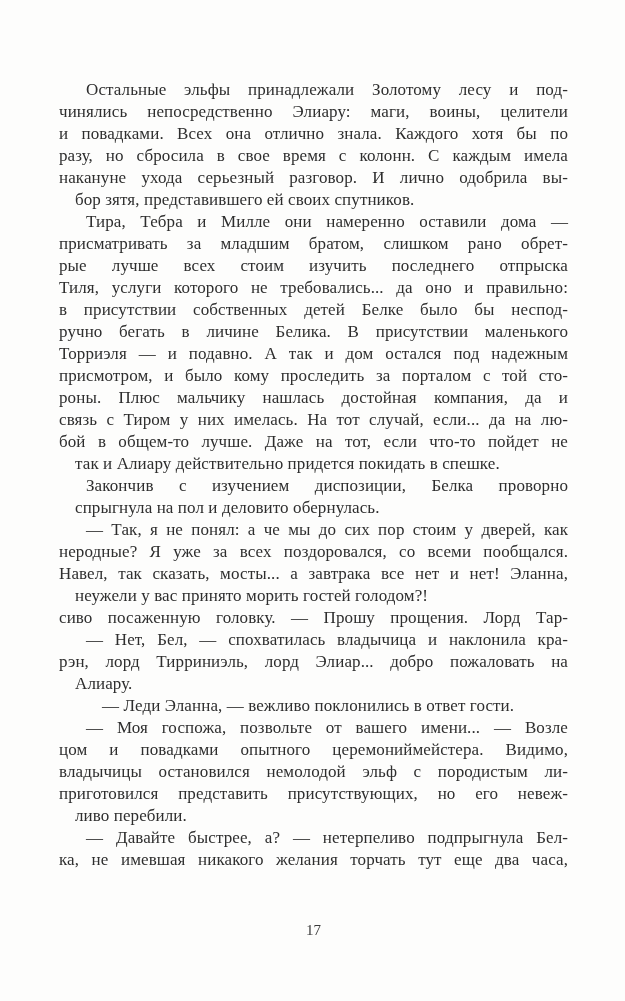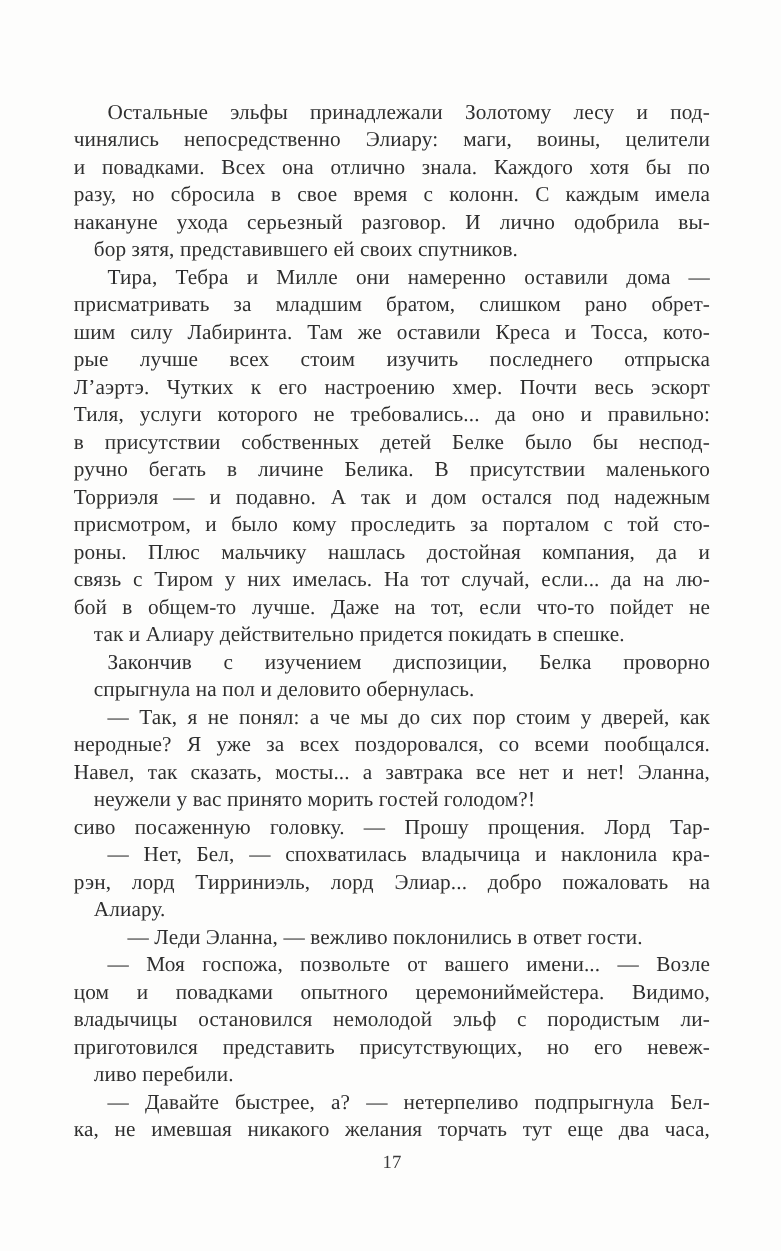--- a/index.html
+++ b/index.html
@@ -63,23 +63,21 @@
         <div class="line first">Остальные эльфы принадлежали Золотому лесу и под-</div>
         <div class="line">чинялись непосредственно Элиару: маги, воины, целители</div>
         <div class="line">и повадками. Всех она отлично знала. Каждого хотя бы по</div>
         <div class="line">разу, но сбросила в свое время с колонн. С каждым имела</div>
         <div class="line">накануне ухода серьезный разговор. И лично одобрила вы-</div>
         <div class="line last">бор зятя, представившего ей своих спутников.</div>
       </div>
       <div class="para">
         <div class="line first">Тира, Тебра и Милле они намеренно оставили дома —</div>
         <div class="line">присматривать за младшим братом, слишком рано обрет-</div>
-        <div class="line">шим силу Лабиринта. Там же оставили Креса и Тосса, кото-</div>
         <div class="line">рые лучше всех стоим изучить последнего отпрыска</div>
-        <div class="line">Л’аэртэ. Чутких к его настроению хмер. Почти весь эскорт</div>
         <div class="line">Тиля, услуги которого не требовались... да оно и правильно:</div>
         <div class="line">в присутствии собственных детей Белке было бы неспод-</div>
         <div class="line">ручно бегать в личине Белика. В присутствии маленького</div>
         <div class="line">Торриэля — и подавно. А так и дом остался под надежным</div>
         <div class="line">присмотром, и было кому проследить за порталом с той сто-</div>
         <div class="line">роны. Плюс мальчику нашлась достойная компания, да и</div>
         <div class="line">связь с Тиром у них имелась. На тот случай, если... да на лю-</div>
         <div class="line">бой в общем-то лучше. Даже на тот, если что-то пойдет не</div>
         <div class="line last">так и Алиару действительно придется покидать в спешке.</div>
       </div>

